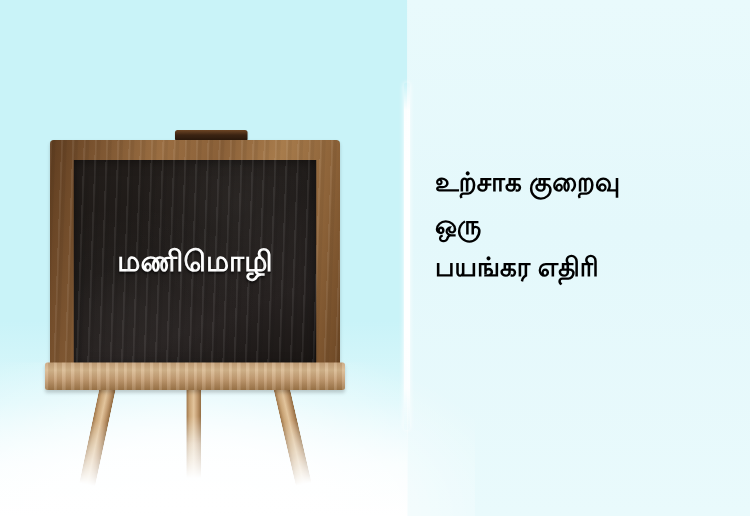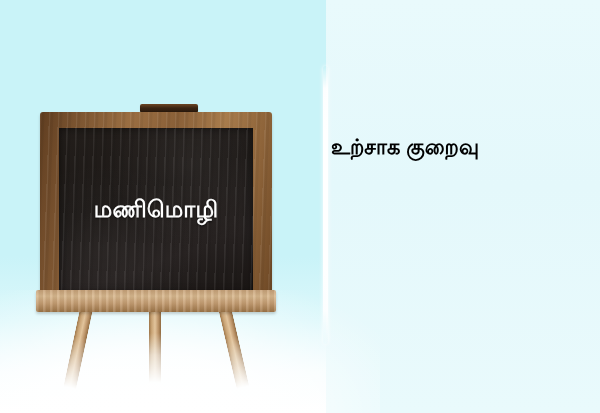--- a/index.html
+++ b/index.html
@@ -183,21 +183,21 @@
     border-radius: 2px;
     background: repeating-linear-gradient(90deg,
         rgba(255,255,255,0.12) 0px, rgba(255,255,255,0.12) 2px,
         rgba(0,0,0,0.05) 3px, rgba(0,0,0,0.05) 7px);
     pointer-events: none;
   }
 
   
   .quote {
     position: absolute;
-    left: 331px; top: 136px;
+    left: 348px; top: 136px;
     width: 245px;
   }
   .quote-line {
     color: #000000;
     font-size: 21px;
     font-weight: 700;
     line-height: 1.0;
     margin-bottom: 13px;
     white-space: nowrap;
   }
@@ -226,15 +226,17 @@
       <div class="board">
         <span class="board-text">மணிமொழி</span>
       </div>
     </div>
 
     <div class="rail"></div>
   </div>
 
   <div class="quote">
     <div class="quote-line">உற்சாக குறைவு</div>
+    <div class="quote-line">ஒரு</div>
+    <div class="quote-line">பயங்கர எதிரி</div>
   </div>
 
 </div>
 
 </body></html>

